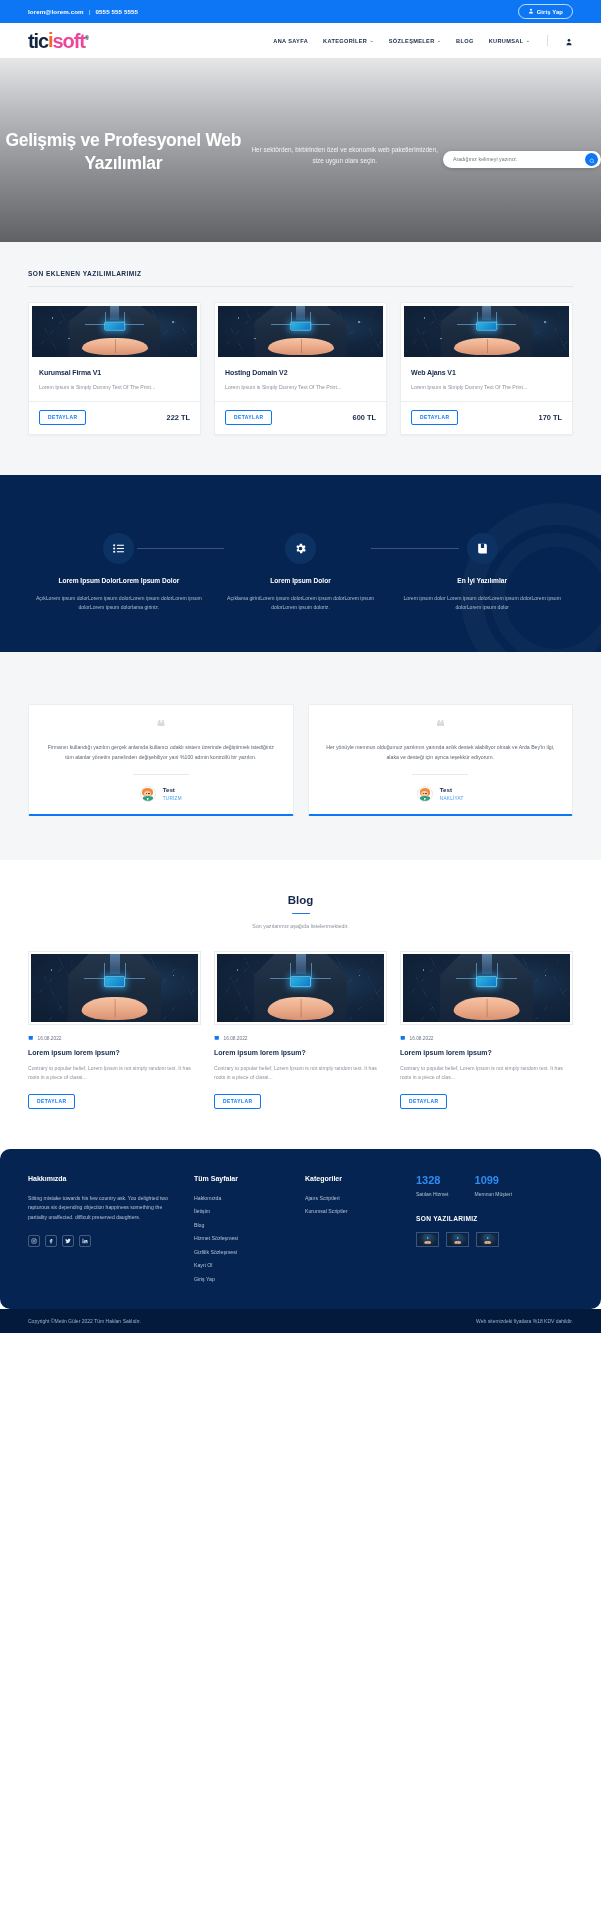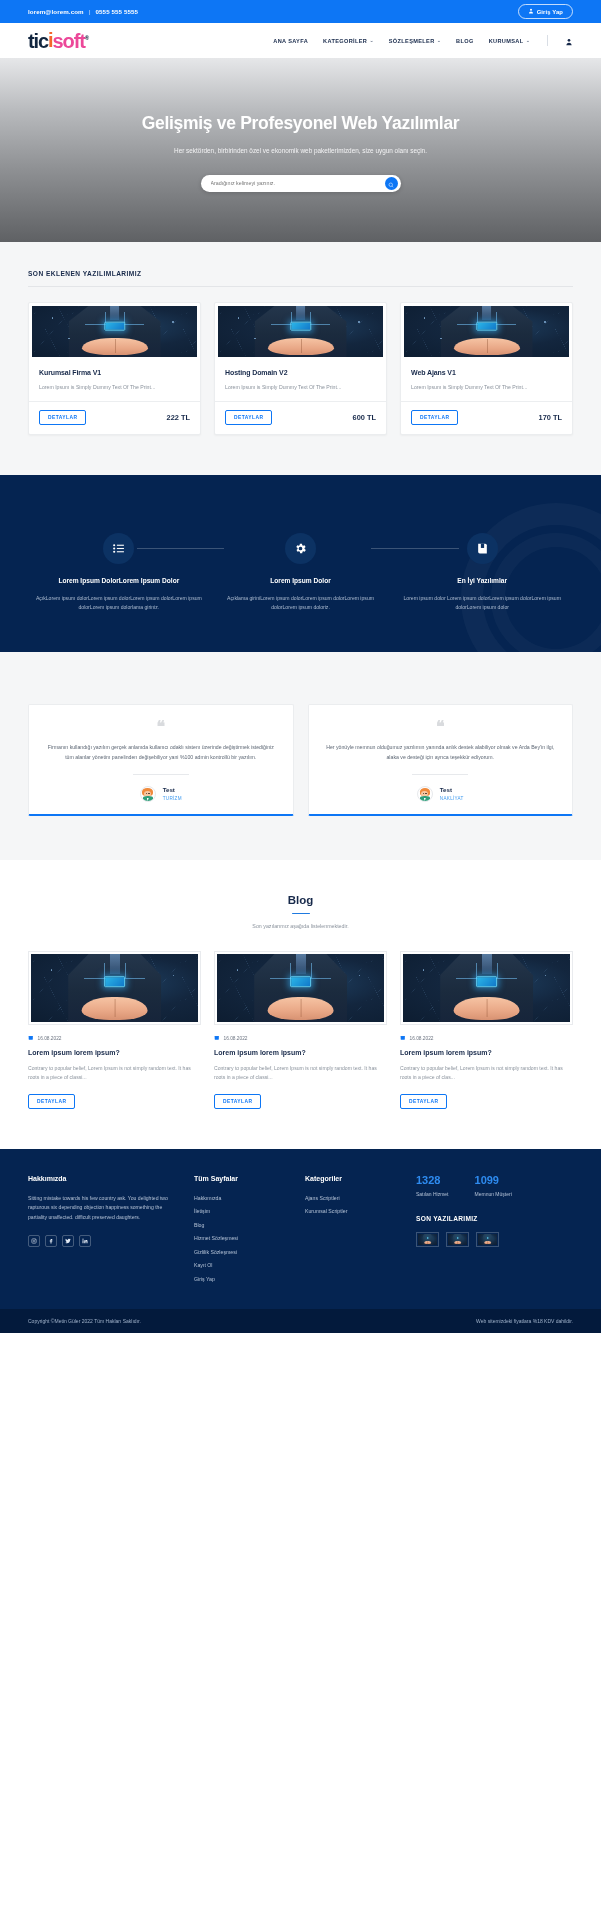--- a/index.html
+++ b/index.html
@@ -85,21 +85,21 @@
   .caret { font-size: 4.4px; opacity: .75; }
   .nav-divider { width: 1px; height: 11px; background: #d9dee5; margin: 0 2px; }
   .user-icon svg { width: 8px; height: 8px; fill: #17294a; }
 
   
   .hero {
     position: relative;
     height: 184px;
     background: linear-gradient(180deg,#e6e7e9 0%, #b9bbbe 28%, #8f9194 60%, #6d6f72 88%, #5f6164 100%);
     display: flex;
-    flex-direction: column;
+    flex-direction: row;
     align-items: center;
     justify-content: center;
     text-align: center;
     overflow: hidden;
   }
   .hero h1 {
     font-size: 17.5px;
     line-height: 1.32;
     font-weight: 800;
     color: #ffffff;
@@ -344,21 +344,21 @@
   .bcard { flex: 1; }
   .bcard .thumbwrap { height: 74px; border: 1px solid #e9ebee; padding: 2px; background: #fff; }
   .bmeta { margin-top: 10px; display: flex; align-items: center; gap: 4px; }
   .bmeta svg { width: 5.5px; height: 5.5px; fill: #0d76f5; }
   .bmeta span { font-size: 4.8px; color: #6d7582; }
   .bcard h3 { margin-top: 7px; font-size: 7px; font-weight: 800; color: #17294a; }
   .bcard p { margin-top: 8px; font-size: 5.1px; line-height: 1.85; color: #8a929c; }
   .bcard .btn-outline { margin-top: 11px; display: inline-block; }
 
   
-  .footer { background: #052451; padding: 26px 28px 20px; color: #fff; }
+  .footer { background: #052451; padding: 26px 28px 20px; color: #fff; border-radius: 10px; }
   .f-cols { display: flex; gap: 16px; }
   .f-col-about { width: 150px; }
   .f-col { width: 95px; }
   .f-col-stats { flex: 1; }
   .f-title { font-size: 7px; font-weight: 800; color: #fff; }
   .f-about-text { margin-top: 12px; font-size: 5.1px; line-height: 1.85; color: #b4c2d6; }
   .f-social { margin-top: 13px; display: flex; gap: 5px; }
   .f-social a {
     width: 12px; height: 12px;
     border: 1px solid rgba(255,255,255,.25);

